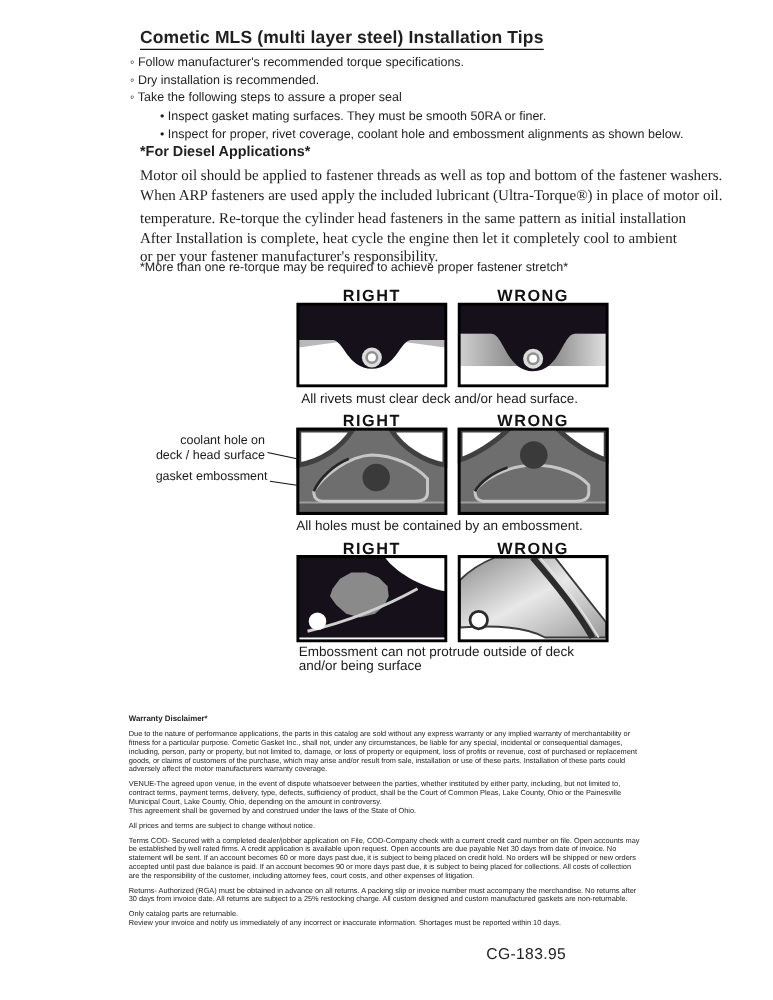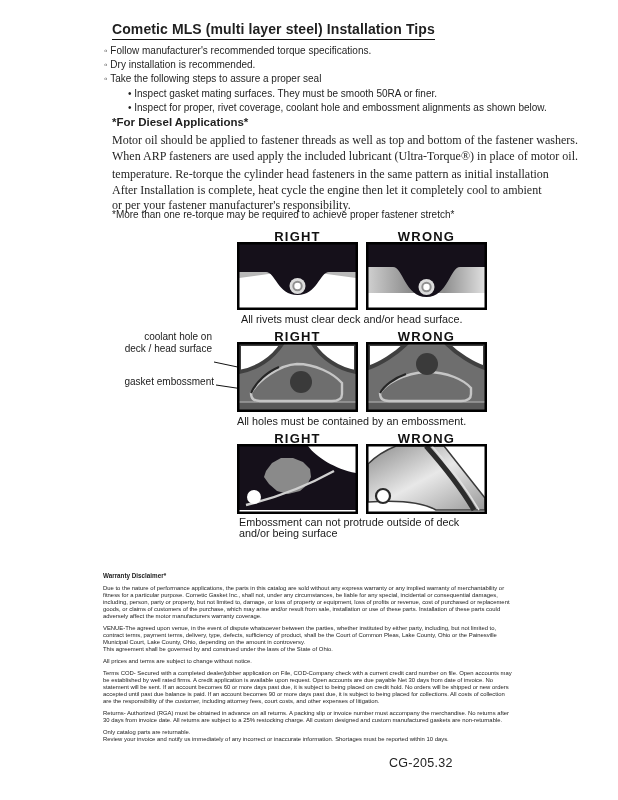--- a/index.html
+++ b/index.html
@@ -38,21 +38,21 @@
   .panel { position:absolute; top:13px; width:121px; display:block; }
   .panel.r { left:237px; } .panel.w { left:366px; }
   .fcaption { position:absolute; font-size:10.8px; color:#1a1a1a; }
   .fig1 .fcaption { left:221px; top:84px; white-space:nowrap;margin-left:20px; }
   .fig2 .fcaption { left:237px; top:86px; width:250px; text-align:left; white-space:nowrap; }
   .fig3 .fcaption { left:239px; top:86px; line-height:11px; }
   .fig3 .fcaption > div { white-space:nowrap; }
 
   .ann { position:absolute; font-size:10px; line-height:11.5px; text-align:right; color:#1a1a1a; }
   .ann > div { white-space:nowrap; }
-  .ann1 { left:96px; top:2px; width:116px; }
+  .ann1 { left:96px; top:18px; width:116px; }
   .ann2 { left:96px; top:47px; width:118px; }
   .leads { position:absolute; left:0; top:0; }
 
   .disclaimer { left:103px; top:572px; width:440px; font-size:5.9px; line-height:7px; color:#222; }
   .disclaimer .dh { font-weight:bold; font-size:6.3px; margin-bottom:6px; white-space:nowrap; }
   .dpara { margin-bottom:5px; }
   .dpara > div { white-space:nowrap; }
 
   .footer-code { left:389px; top:756px; font-size:12.5px; letter-spacing:0.3px; color:#222; white-space:nowrap; }
 </style>
@@ -235,15 +235,15 @@
     <div class="dpara">
         <div>Returns- Authorized (RGA) must be obtained in advance on all returns.  A packing slip or invoice number must accompany the merchandise.  No returns after</div>
         <div>30 days from invoice date.  All returns are subject to a 25% restocking charge.  All custom designed and custom manufactured gaskets are non-returnable.</div>
       </div>
     <div class="dpara">
         <div>Only catalog parts are returnable.</div>
         <div>Review your invoice and notify us immediately of any incorrect or inaccurate information.  Shortages must be reported within 10 days.</div>
       </div>
   </div>
 
-  <div class="abs footer-code">CG-205.32</div>
+  <div class="abs footer-code">CG-183.95</div>
 
 </div>
 
 </body></html>

